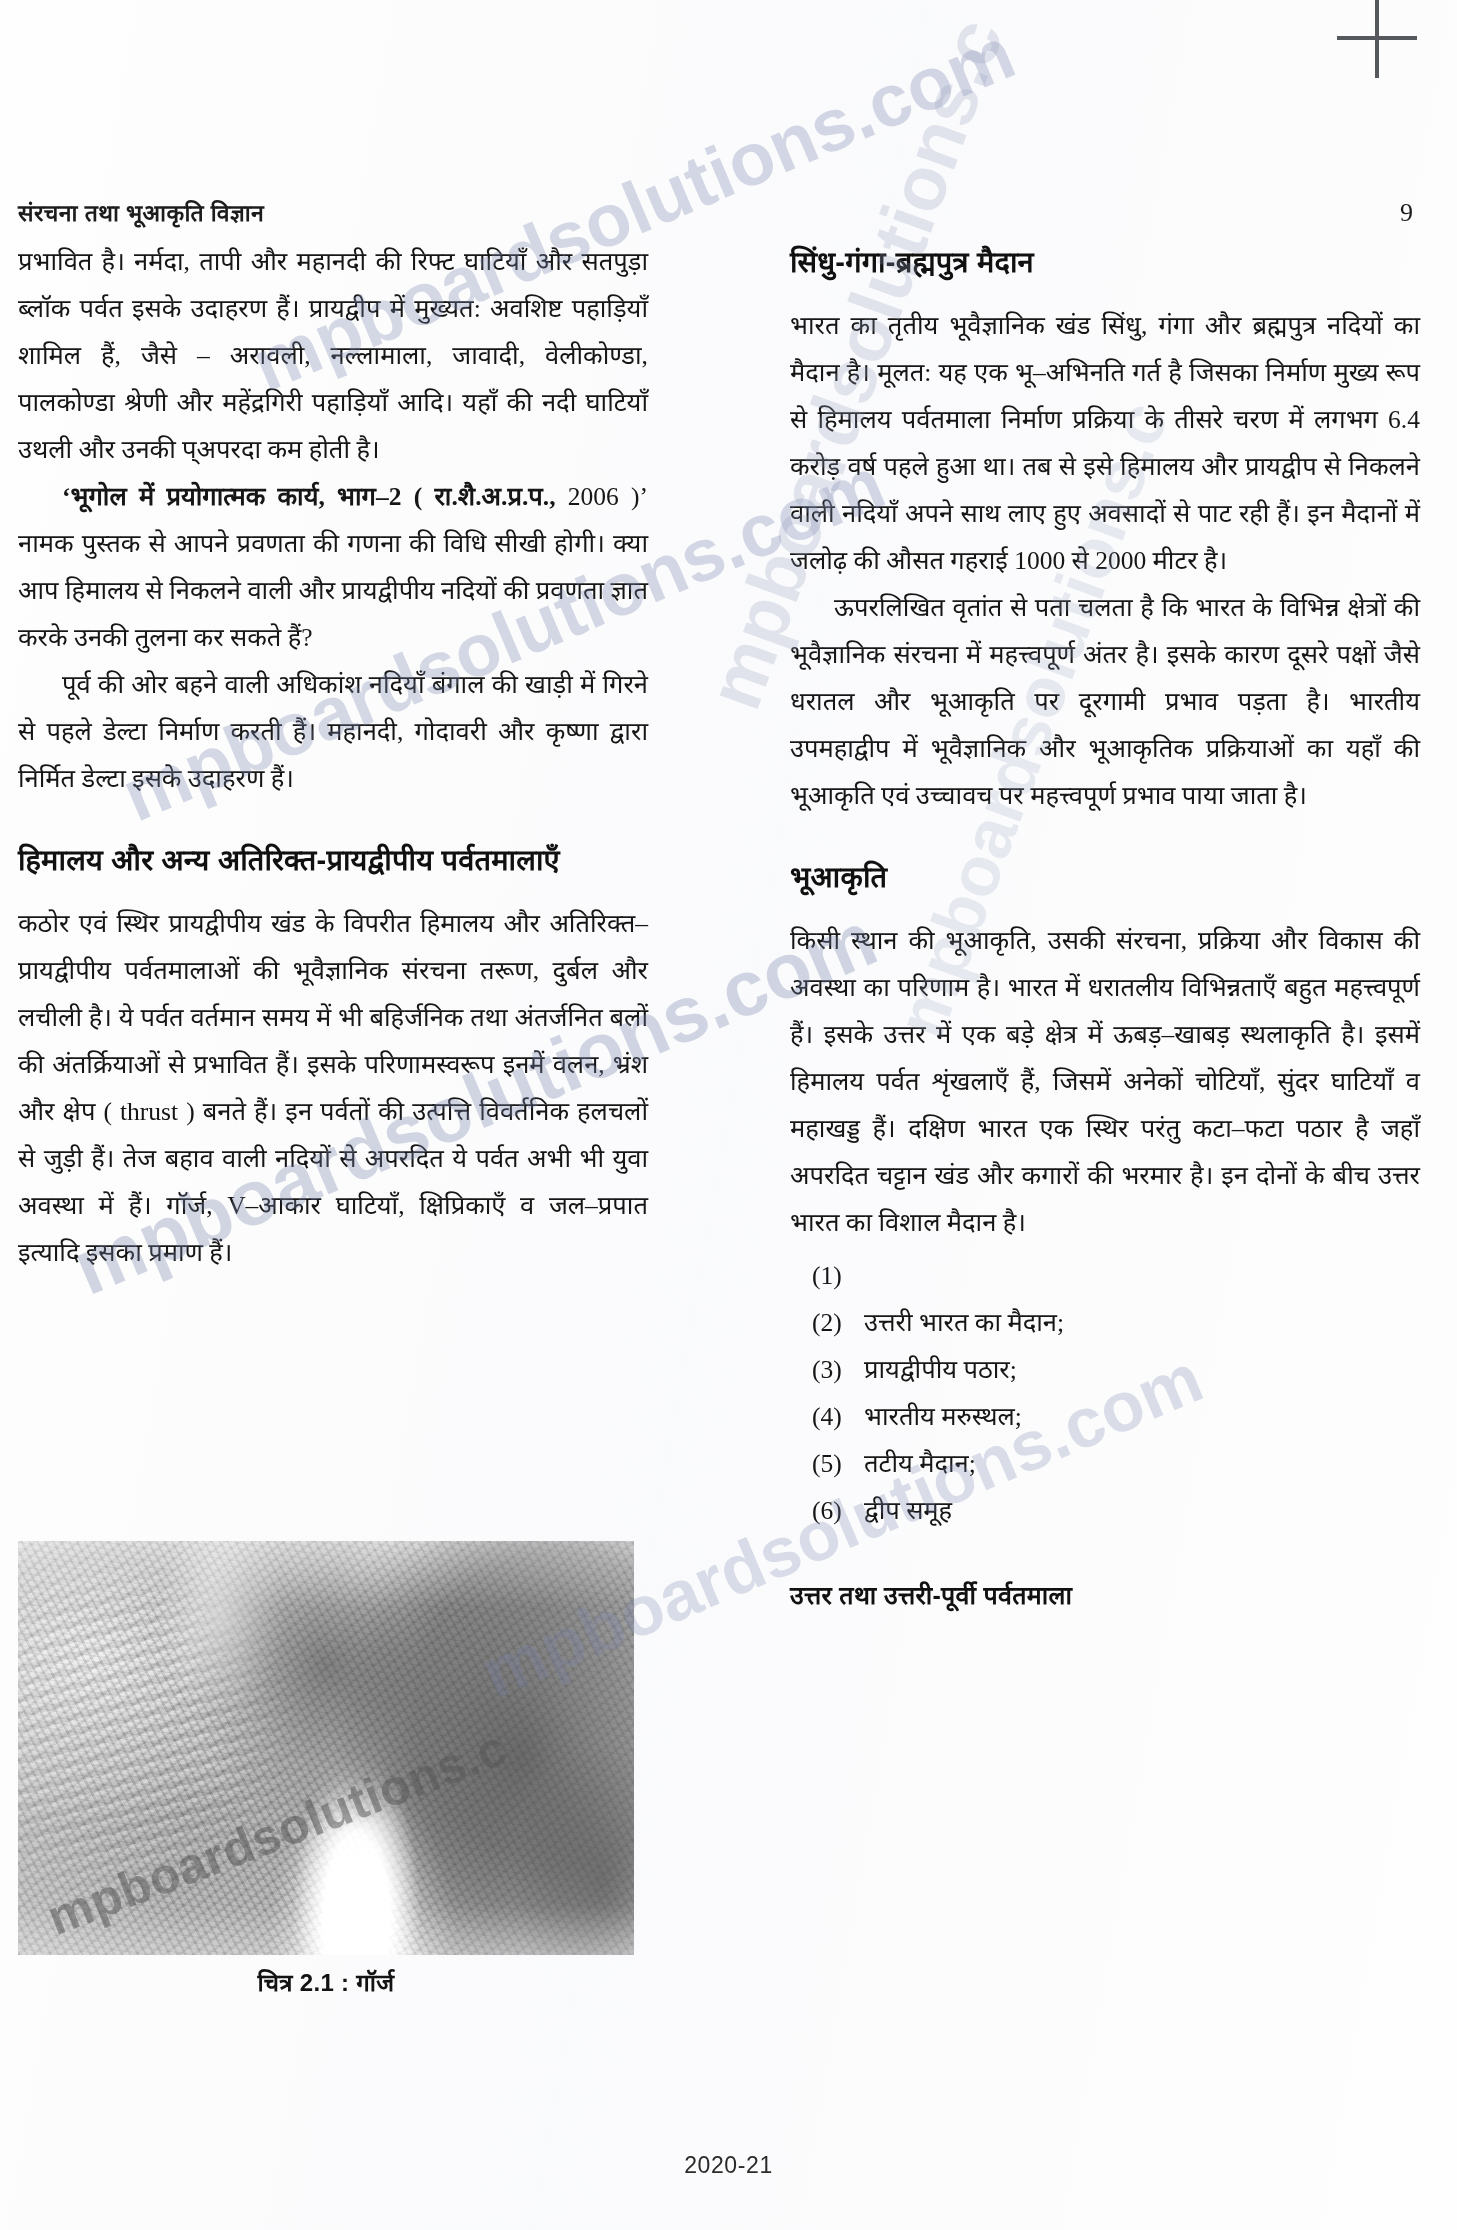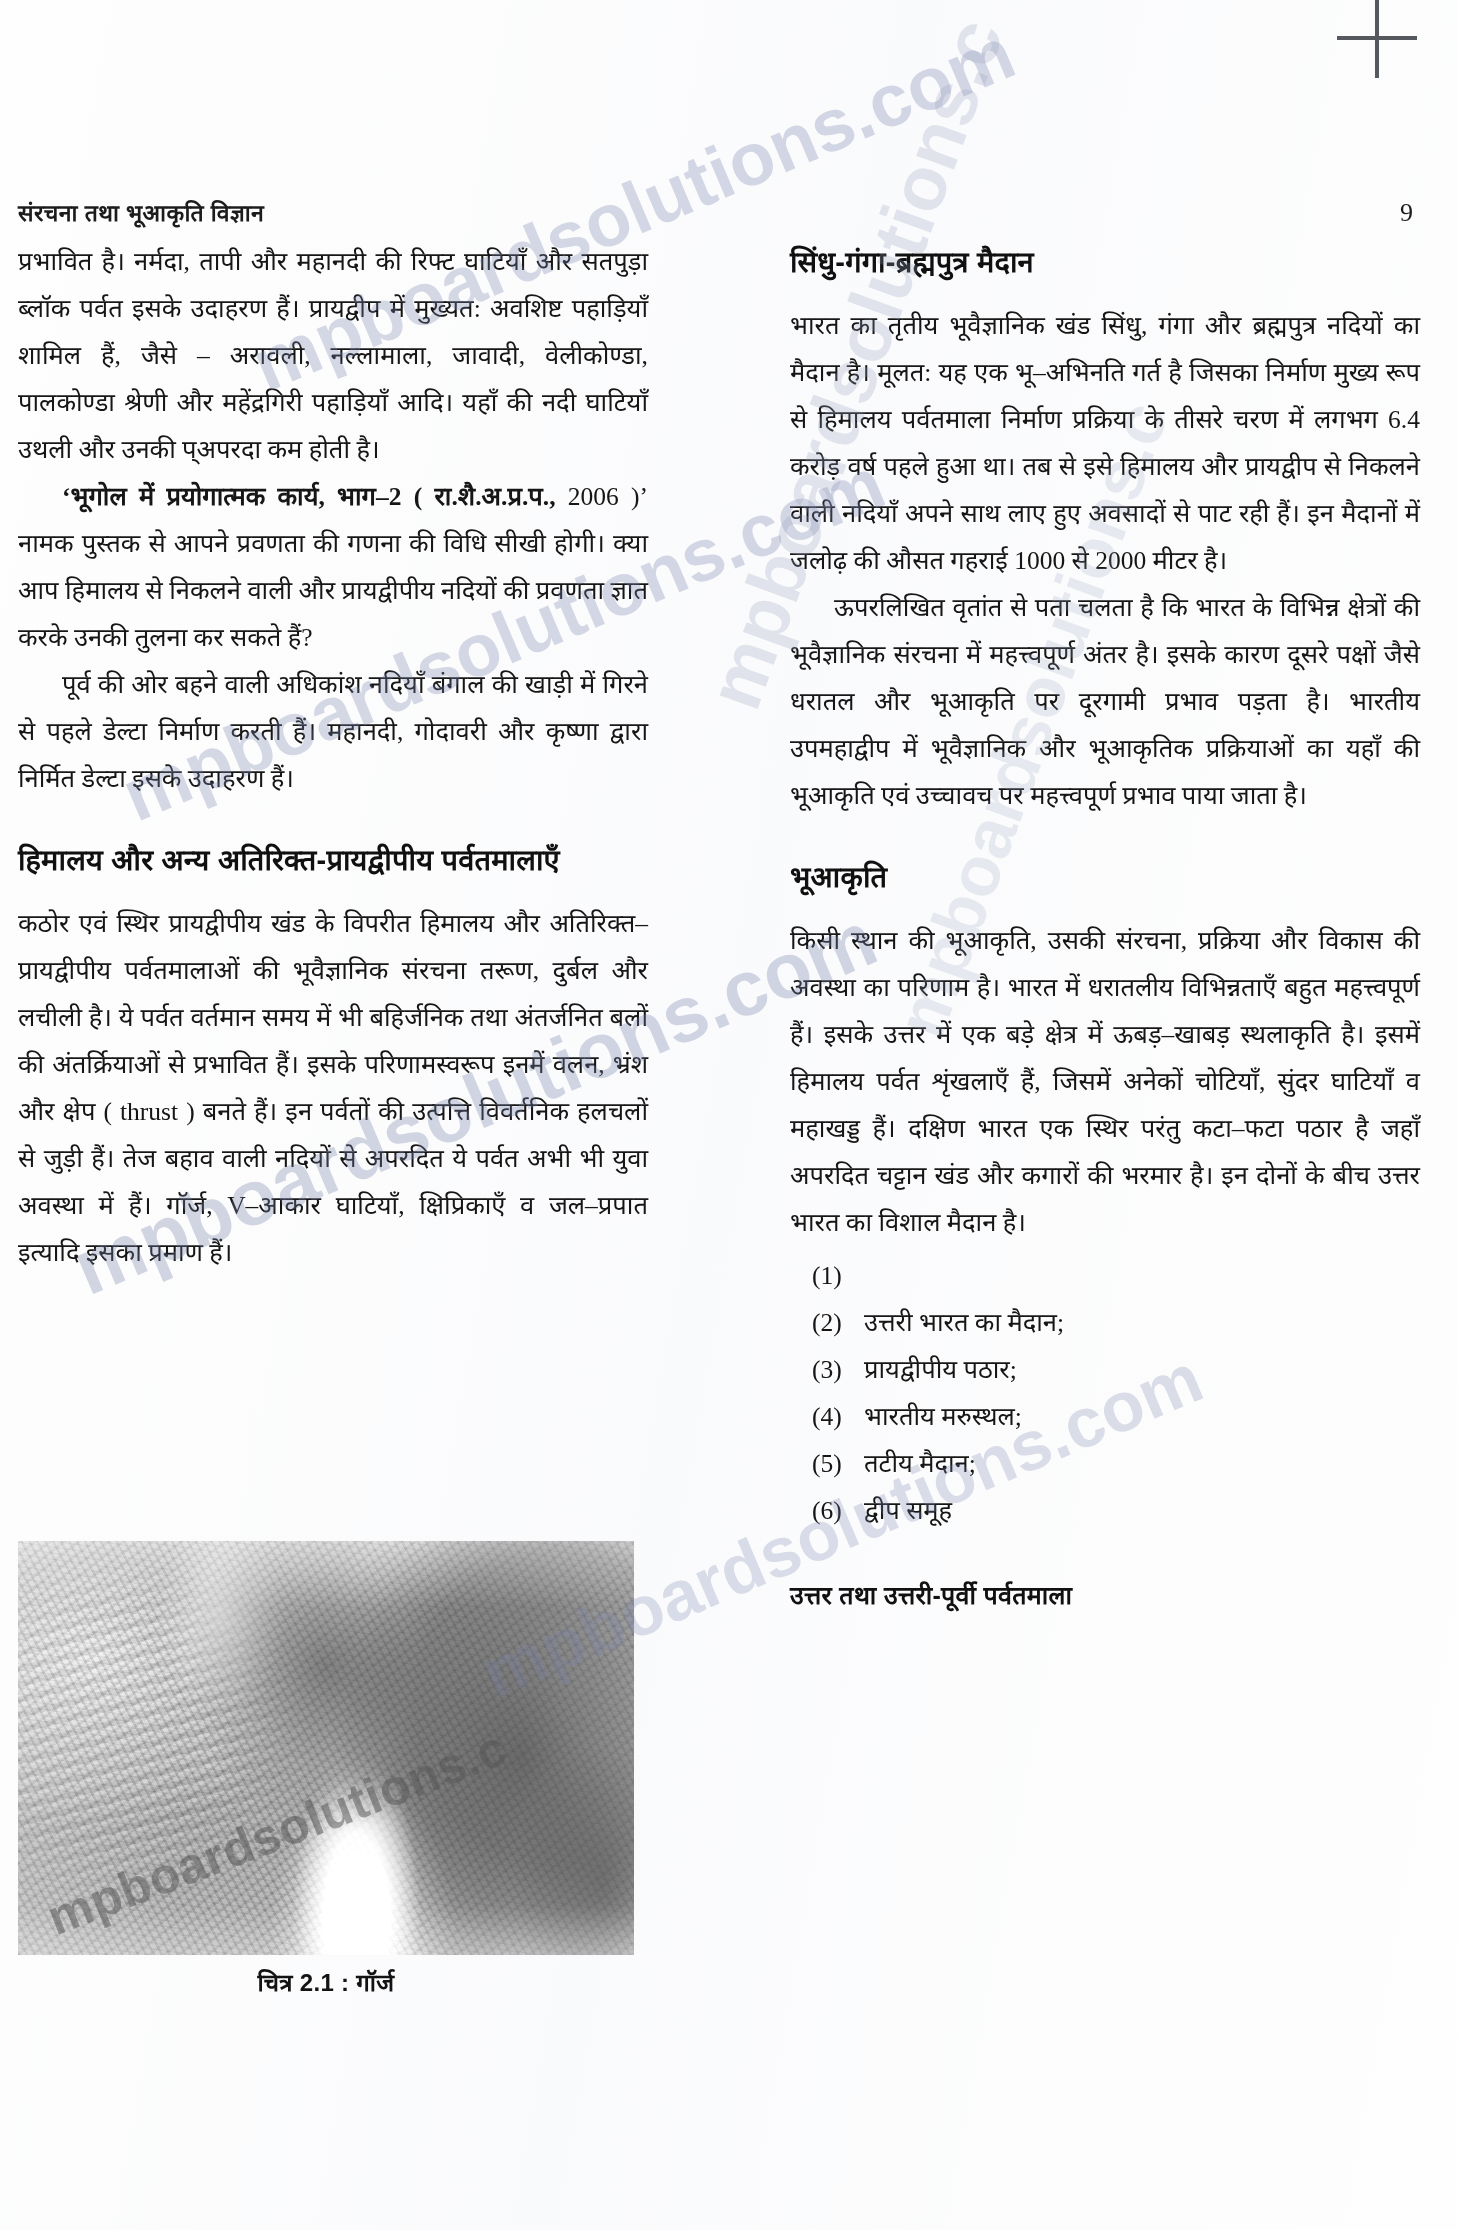--- a/index.html
+++ b/index.html
@@ -392,20 +392,21 @@
         <li>
           <span class="num">(6)</span>
           <span class="txt">द्वीप समूह</span>
         </li>
       </ol>
 
       <h3 class="sub-head">उत्तर तथा उत्तरी-पूर्वी पर्वतमाला</h3>
 
     </div>
 
+    <div id="page-footer">2020-21</div>
 
     <div class="wm" id="wm-1">mpboardsolutions.com</div>
     <div class="wm" id="wm-2">mpboardsolutions.com</div>
     <div class="wm" id="wm-3">mpboardsolutions.com</div>
     <div class="wm" id="wm-4">mpboardsolutions.c</div>
     <div class="wm" id="wm-5">mpboardsolutions.com</div>
     <div class="wm" id="wm-6">mpboardsolutions.c</div>
 
   </div>
 </div>

